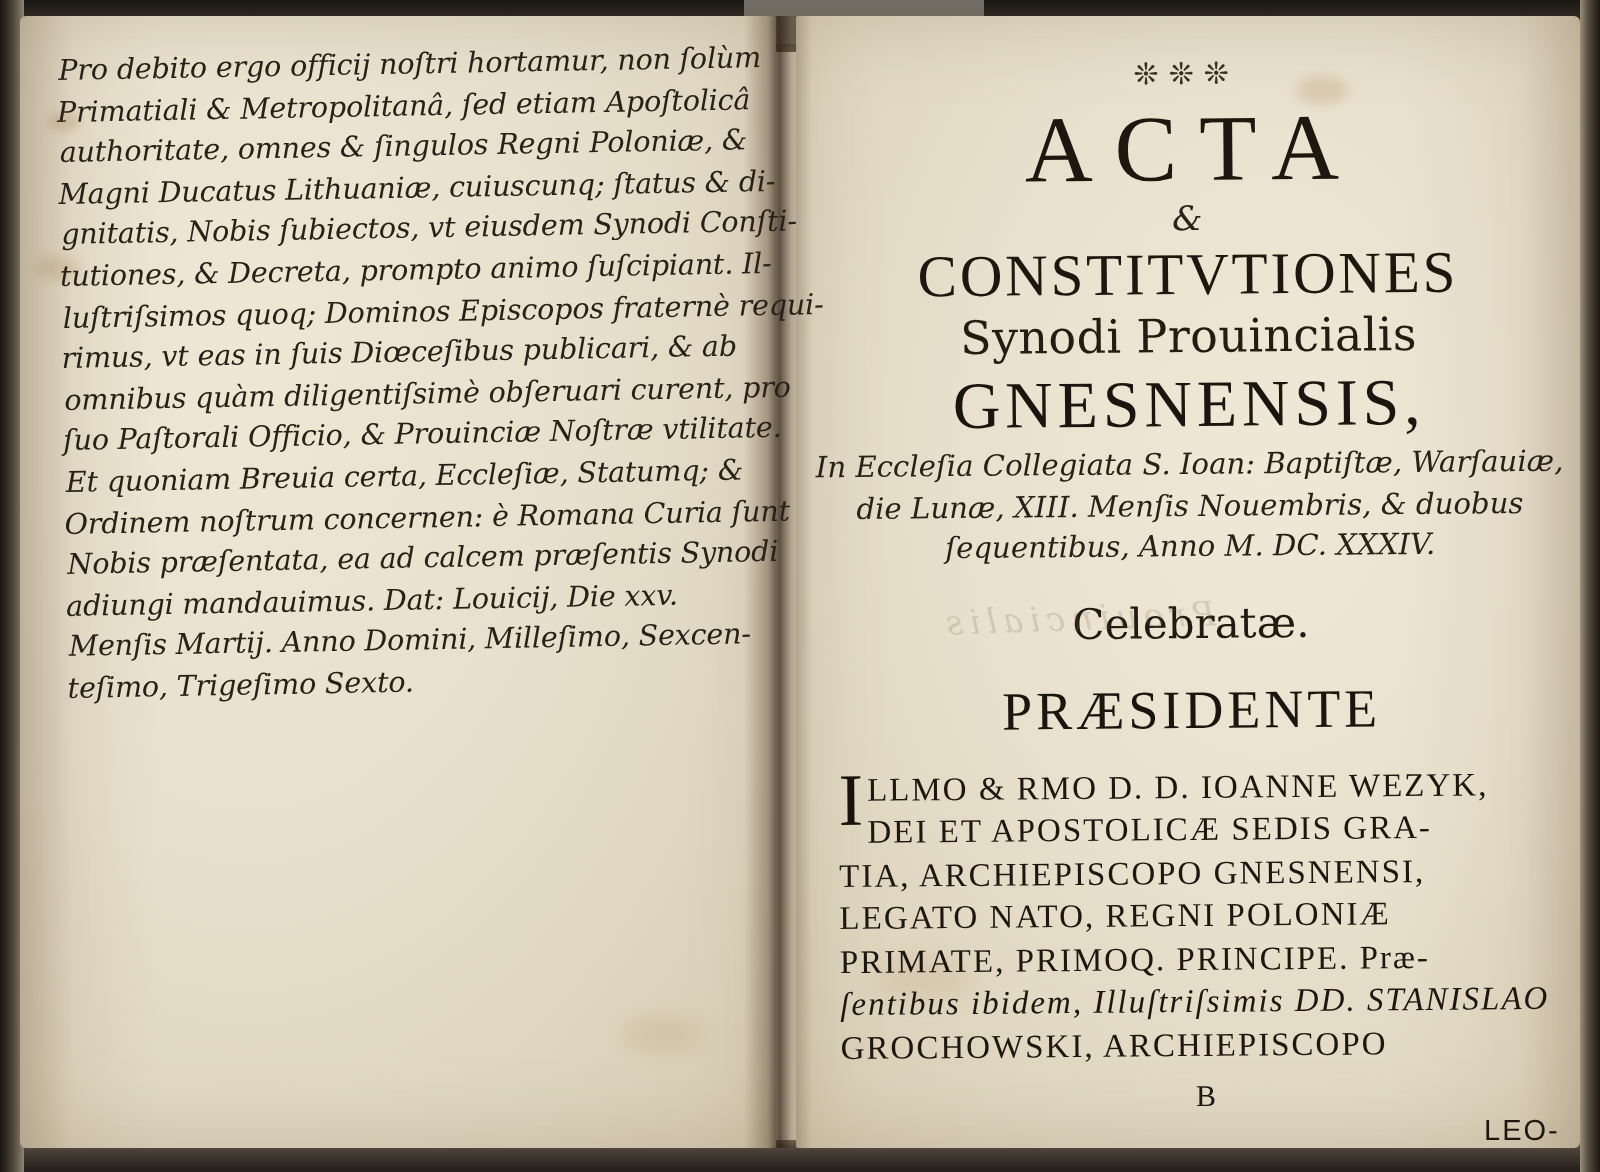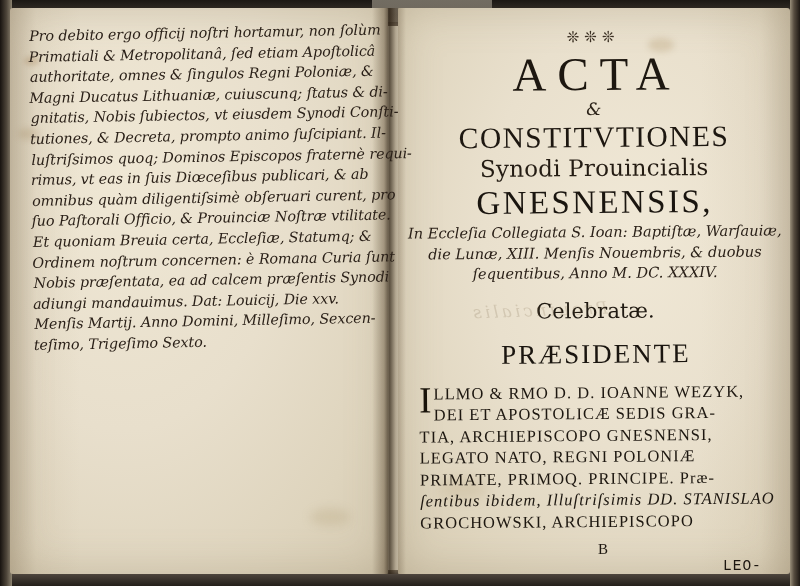--- a/index.html
+++ b/index.html
@@ -216,23 +216,23 @@
   .sig {
     position: absolute;
     left: 598px;
     top: 541px;
     font-family: "Liberation Serif", serif;
     font-size: 15px;
     color: #1d1710;
   }
   .catch {
     position: absolute;
-    left: 723px;
+    left: 742px;
     top: 558px;
-    font-family: Liberation Mono, monospace;
+    font-family: Liberation Sans, sans-serif;
     font-size: 14.5px;
     letter-spacing: 1px;
     color: #1d1710;
   }
 
   
   .ghost {
     position: absolute;
     left: 470px;
     top: 300px;

